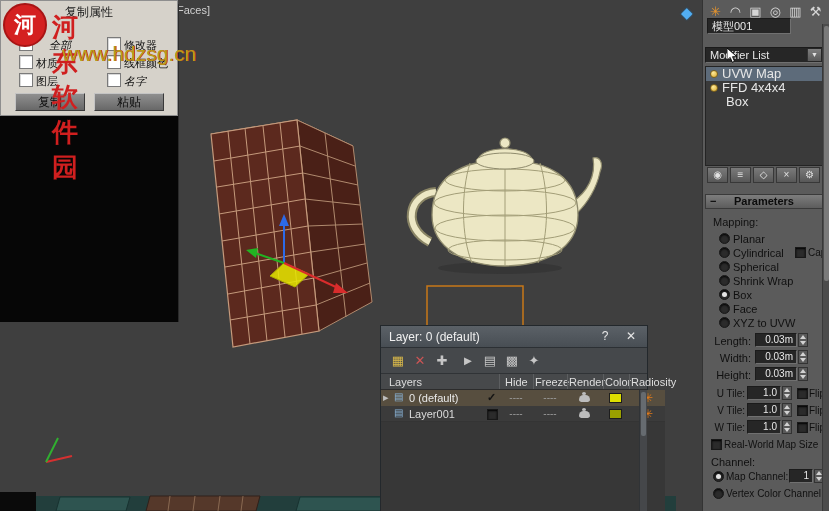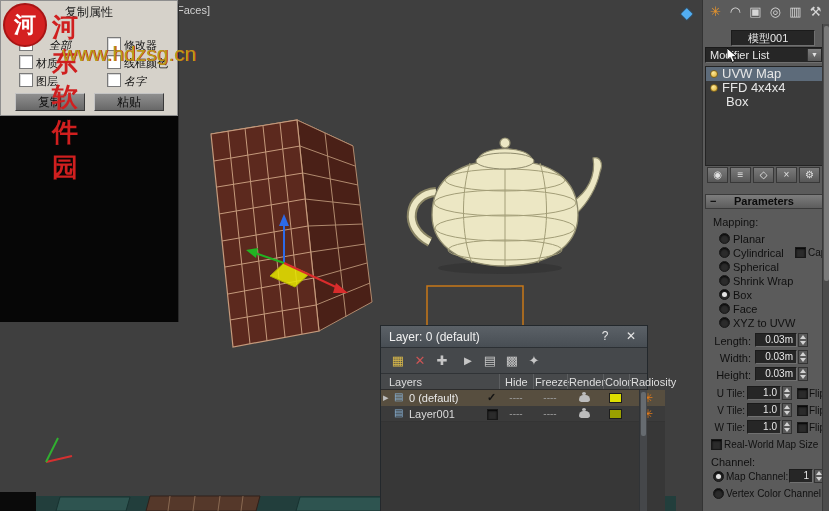--- a/index.html
+++ b/index.html
@@ -162,21 +162,21 @@
 
   <div class="abs" style="left:702px;top:0;width:127px;height:511px;background:#5b5b5b;border-left:1px solid #333;box-sizing:border-box;z-index:5;">
 
     <span class="ptabicon" style="left:4px;top:3px;color:#e8952c;">✳</span>
     <span class="ptabicon" style="left:24px;top:3px;">◠</span>
     <span class="ptabicon" style="left:44px;top:3px;">▣</span>
     <span class="ptabicon" style="left:64px;top:3px;">◎</span>
     <span class="ptabicon" style="left:84px;top:3px;">▥</span>
     <span class="ptabicon" style="left:104px;top:3px;">⚒</span>
 
-    <div class="fld" style="left:4px;top:30px;width:84px;height:16px;text-align:left;padding-left:16px;font-size:11px;line-height:14px;margin-left:24px;">模型001</div>
+    <div class="fld" style="left:4px;top:18px;width:84px;height:16px;text-align:left;padding-left:4px;font-size:11px;line-height:14px;">模型001</div>
 
     <div class="fld" style="left:2px;top:47px;width:118px;height:16px;text-align:left;padding-left:4px;font-size:11px;line-height:14px;">
       <span>Modifier List</span>
       <span class="abs" style="right:1px;top:1px;width:13px;height:12px;background:linear-gradient(#7e7e7e,#5a5a5a);font-size:7px;
                    text-align:center;line-height:12px;color:#e2e2e2;border-left:1px solid #333;">▼</span>
     </div>
 
     <div class="abs" style="left:2px;top:66px;width:118px;height:100px;background:#3a3a3a;border:1px solid #242424;box-sizing:border-box;overflow:hidden;">
       <div class="stackrow" style="top:0;background:#5d6b7a;">
         <span class="bulb"></span>

